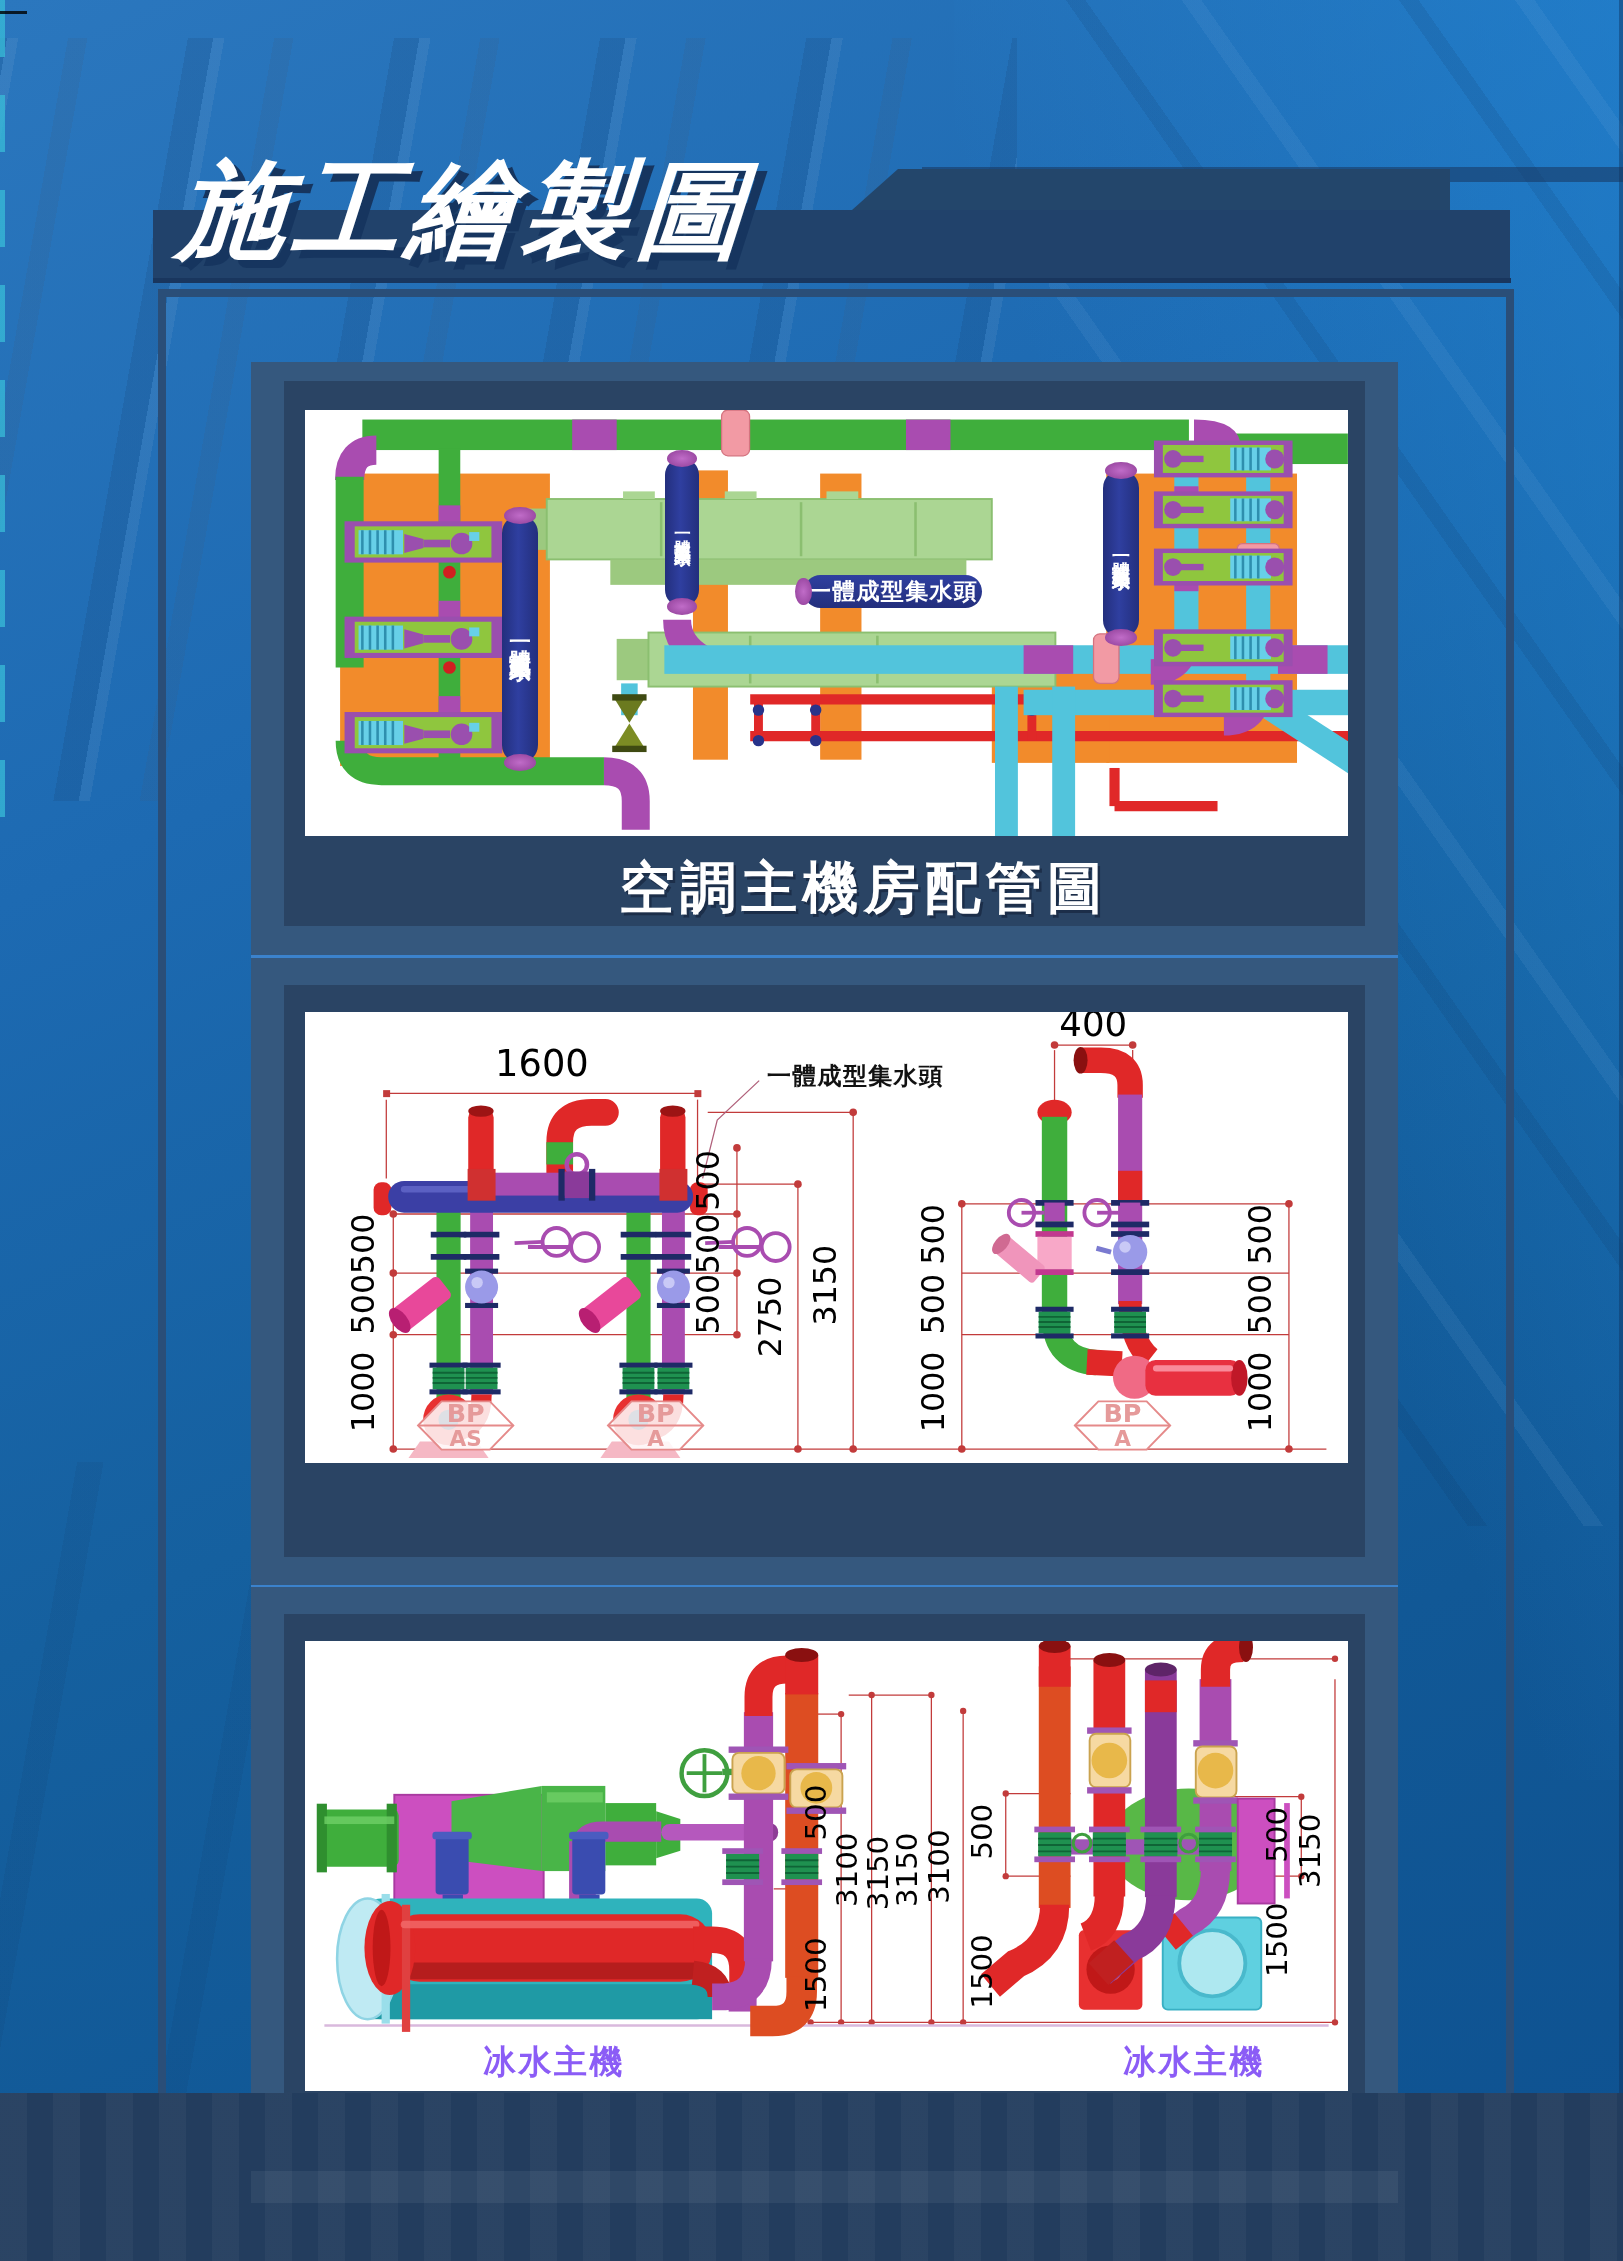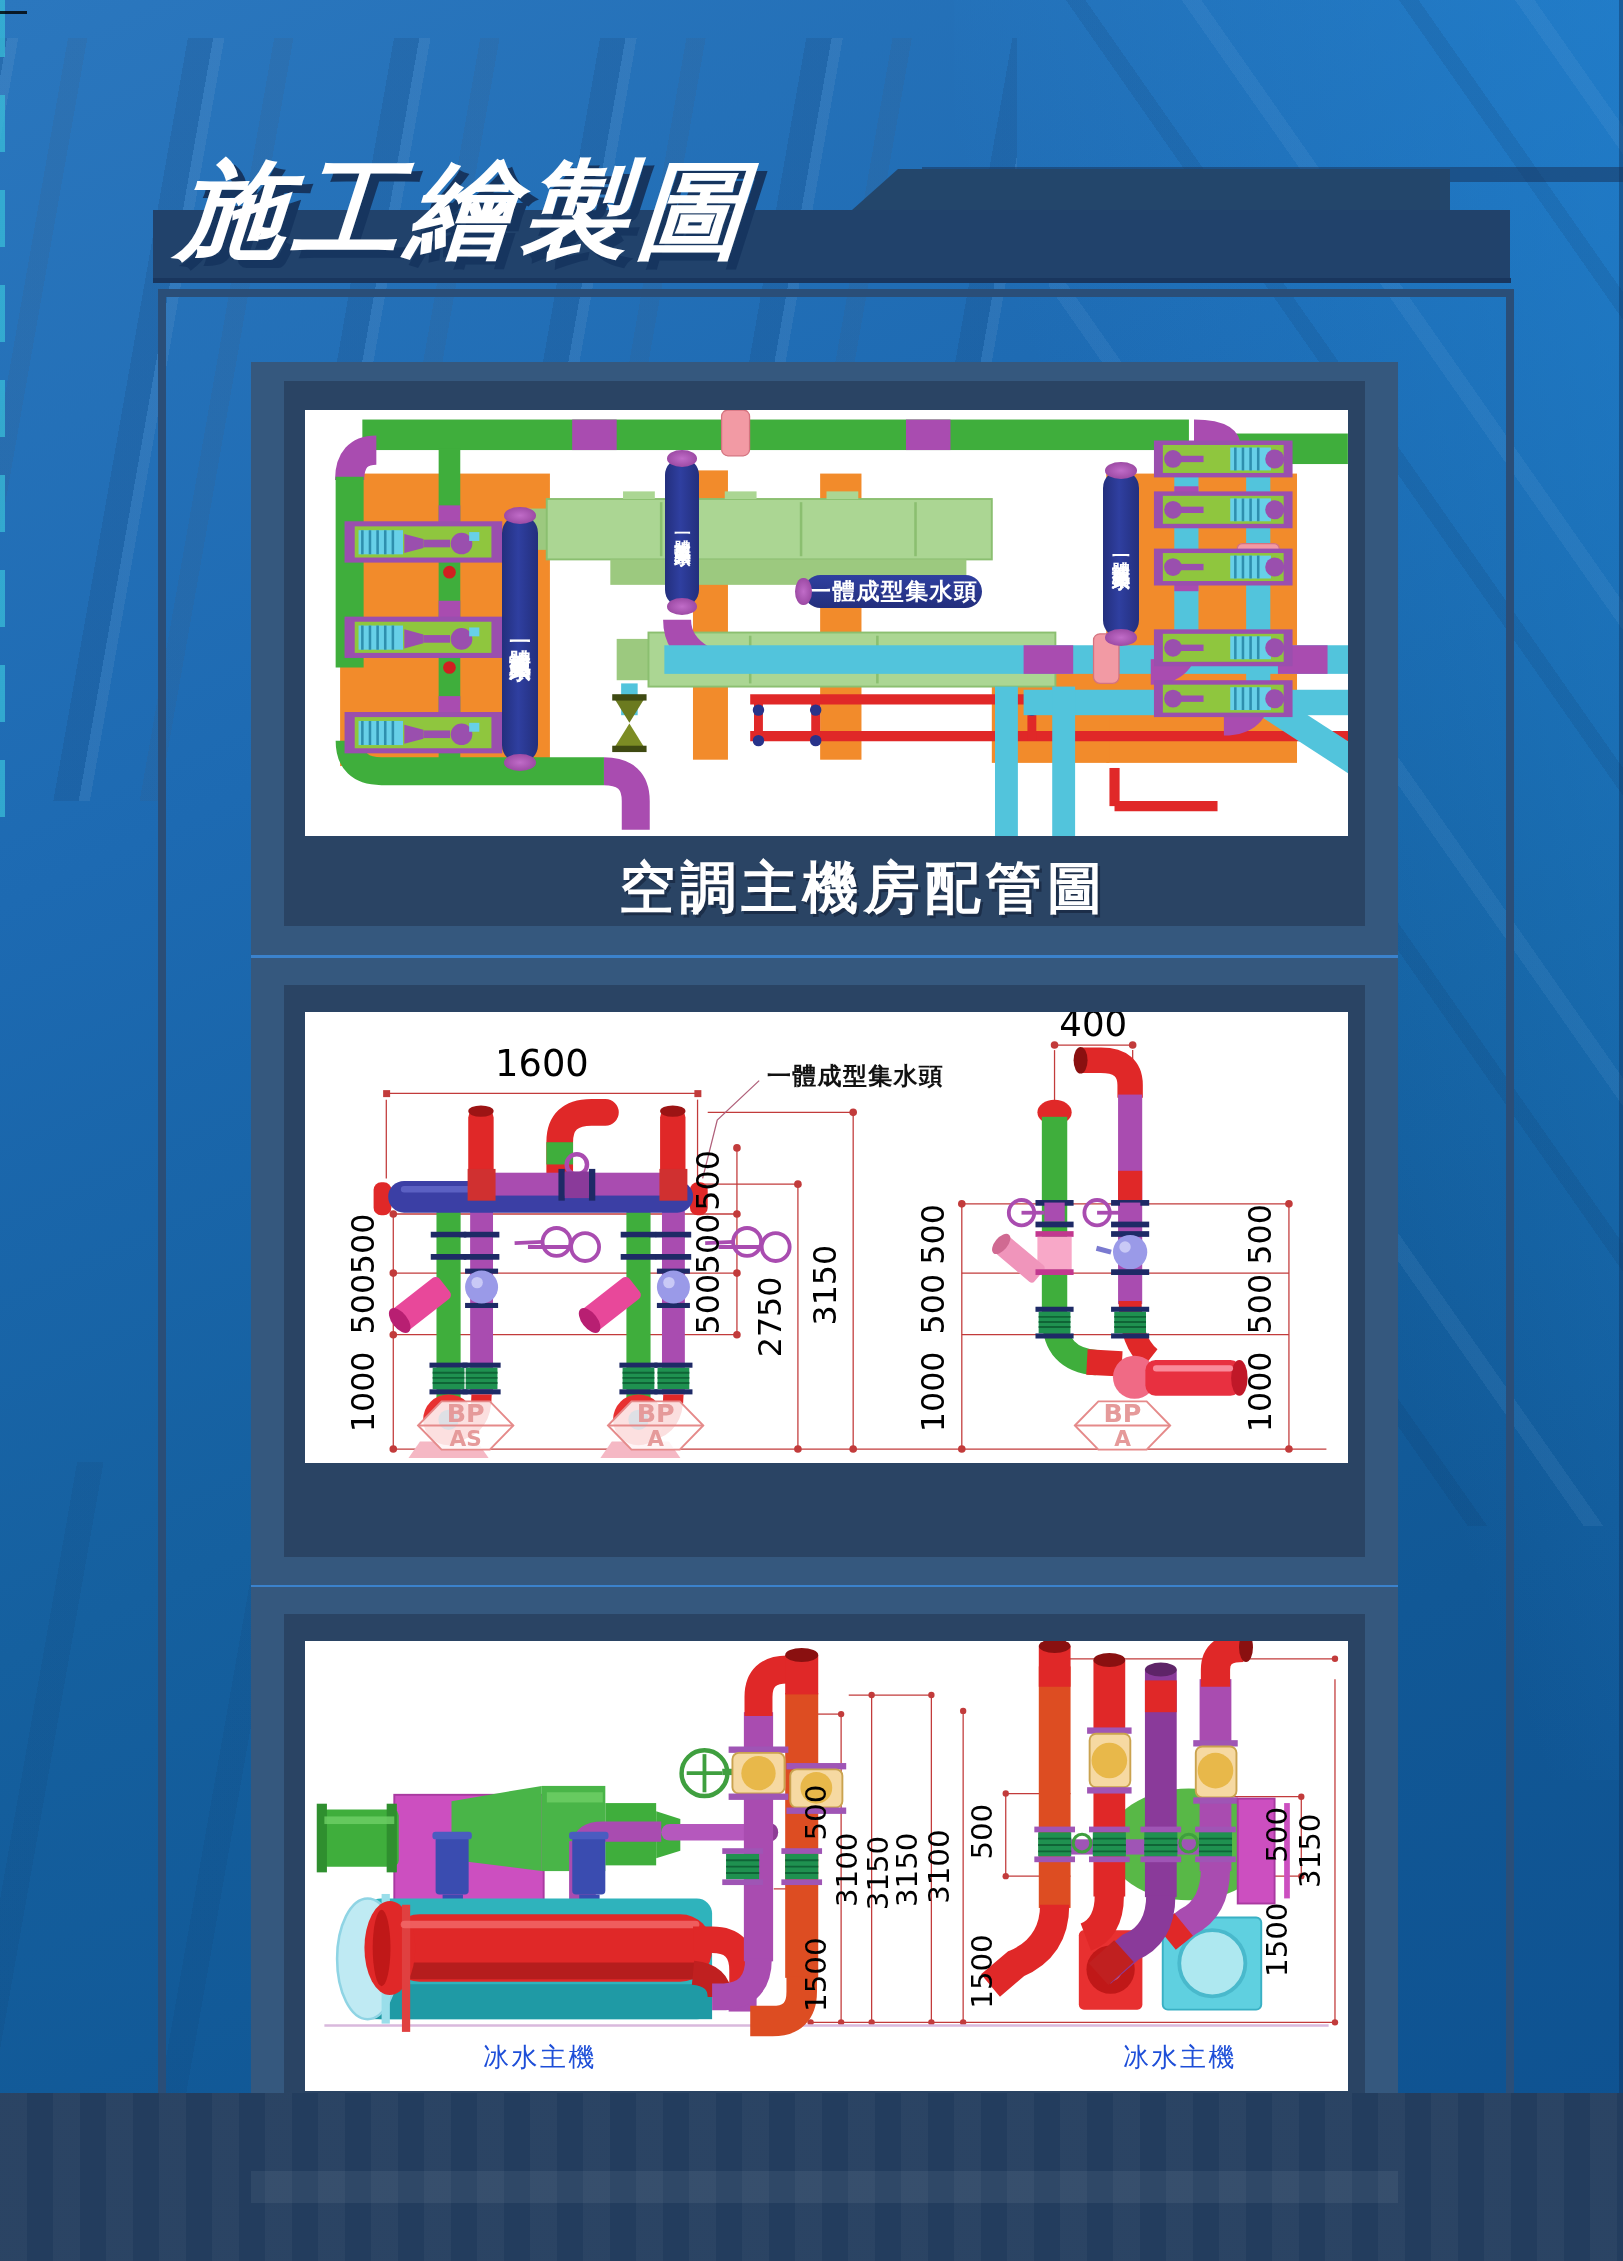--- a/index.html
+++ b/index.html
@@ -55,21 +55,21 @@
     writing-mode:vertical-rl;text-orientation:upright;letter-spacing:2.5px;}
   .vlabel:before,.vlabel:after{content:"";position:absolute;left:6%;width:88%;height:16.5px;
     background:radial-gradient(ellipse at 50% 50%,#c06cc8,#8e3d96);border-radius:50%;}
   .vlabel:before{top:-7.6px;} .vlabel:after{bottom:-7.6px;}
   .hlabel{position:absolute;background:linear-gradient(180deg,#2f3fa0,#232f7d);
     border-radius:16.5px;color:#fff;font-weight:bold;display:flex;align-items:center;justify-content:center;
     letter-spacing:1.3px;}
   .hlabel:before{content:"";position:absolute;left:-9px;top:8%;width:16.5px;height:84%;
     background:radial-gradient(ellipse at 50% 50%,#c06cc8,#8e3d96);border-radius:50%;}
 
-  .mlabel{position:absolute;color:#1d4ed8;font-weight:normal;font-size:26px;letter-spacing:2.5px;}
+  .mlabel{position:absolute;color:#8b5cf6;font-weight:bold;font-size:33px;letter-spacing:2.5px;}
   .callout{position:absolute;color:#111;font-weight:bold;font-size:24px;letter-spacing:1.3px;}
 
   
   #bottom-band{left:0;top:2093px;width:1624px;height:168px;background:#233d5e;}
   #bottom-stripes{left:0;top:2093px;width:1624px;height:168px;
     background:repeating-linear-gradient(90deg,rgba(255,255,255,.035) 0 27px,rgba(0,0,0,0) 27px 53px);}
   #bottom-lighter{left:251px;top:2171px;width:1147px;height:32px;background:rgba(255,255,255,.06);}
 </style>
 </head>
 <body>

